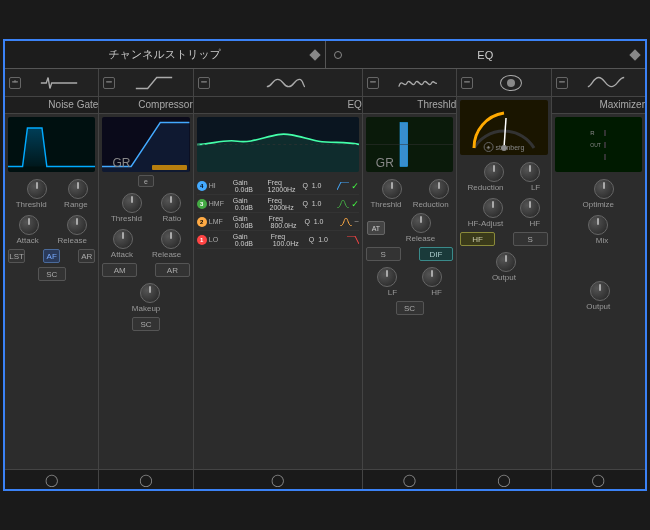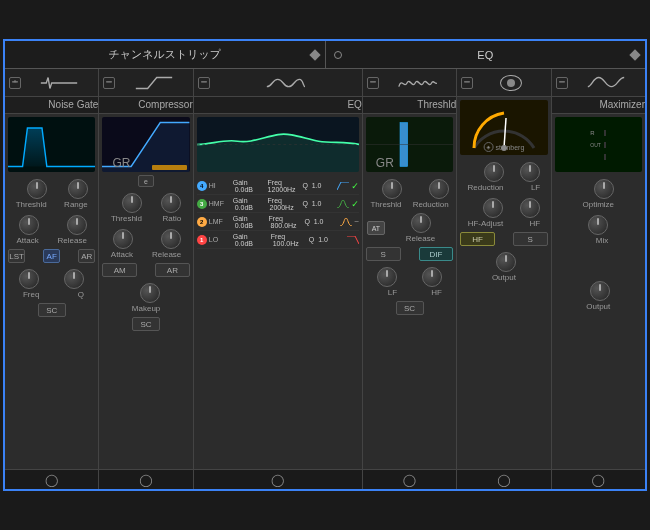--- a/index.html
+++ b/index.html
@@ -534,30 +534,20 @@
           </div>
           <div class="knob-group">
             <div class="knob knob-sm"></div>
             <span class="knob-label">Release</span>
           </div>
         </div>
         <div class="btn-row">
           <div class="btn-small">LST</div>
           <div class="btn-small btn-active-blue">AF</div>
           <div class="btn-small">AR</div>
-        </div>
-        <div class="knob-row">
-          <div class="knob-group">
-            <div class="knob knob-sm"></div>
-            <span class="knob-label">Freq</span>
-          </div>
-          <div class="knob-group">
-            <div class="knob knob-sm"></div>
-            <span class="knob-label">Q</span>
-          </div>
         </div>
         <div class="sc-button">SC</div>
       </div>
       <div class="bottom-nav">
         <span class="nav-arrow">◯</span>
       </div>
     </div>
 
     <div class="module">
       <div class="module-header">

